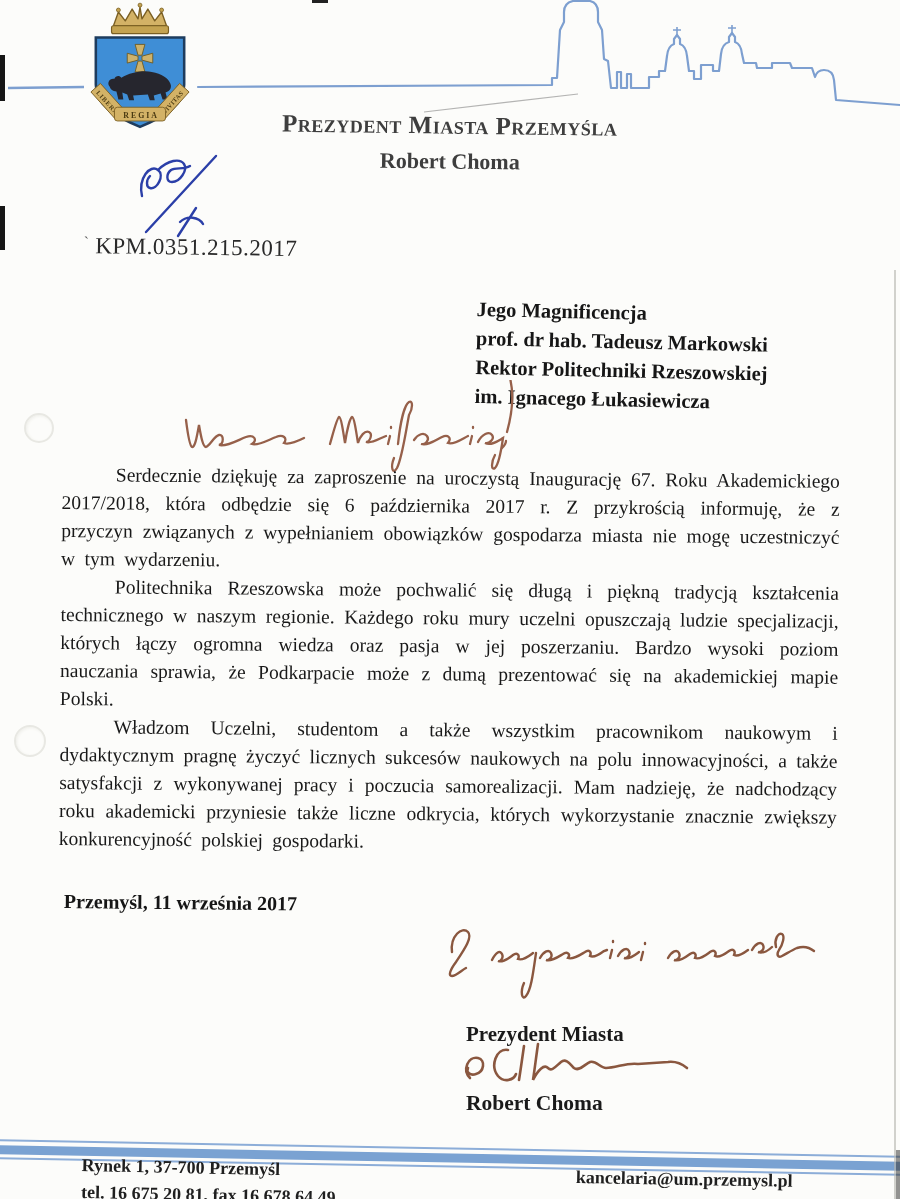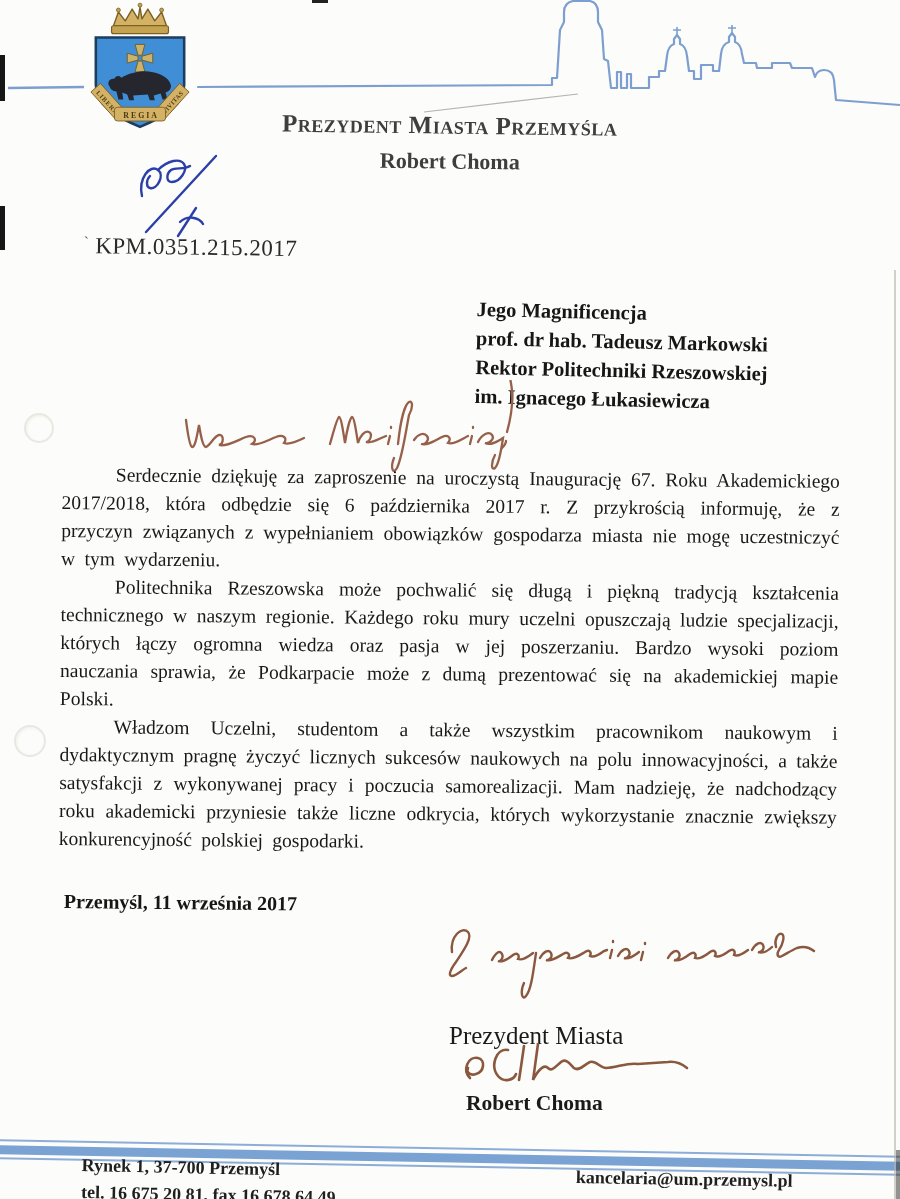--- a/index.html
+++ b/index.html
@@ -30,21 +30,21 @@
   .body-text{
     left:62px;top:461px;width:778px;font-size:19.5px;line-height:28px;
     text-align:justify;word-spacing:4.5px;color:#191919;
     transform:rotate(.5deg);transform-origin:left top;
   }
   .body-text p{margin:0;text-indent:54px;}
   .dateline{
     left:64px;top:890px;font-weight:bold;font-size:20px;color:#161616;
     transform:rotate(.6deg);transform-origin:left top;
   }
-  .sig-title{left:449px;top:1022px;font-weight:normal;font-size:25px;color:#1a1a1a;}
+  .sig-title{left:466px;top:1022px;font-weight:bold;font-size:21px;color:#1a1a1a;}
   .sig-name{left:466px;top:1091px;font-weight:bold;font-size:21.5px;color:#1a1a1a;}
   
   .f-rules{left:-12px;top:1139px;width:934px;transform:rotate(1.05deg);transform-origin:left top;}
   .f-rules .thin{height:2px;background:#8cadd8;}
   .f-rules .gap4{height:4px;} .f-rules .gap3{height:3px;}
   .f-rules .band{height:9px;background:#7aa2d2;}
   .f-addr{
     left:82px;top:1152px;font-weight:bold;font-size:18px;line-height:27px;color:#1f1f1f;
     transform:rotate(1.2deg);transform-origin:left top;white-space:nowrap;
   }

